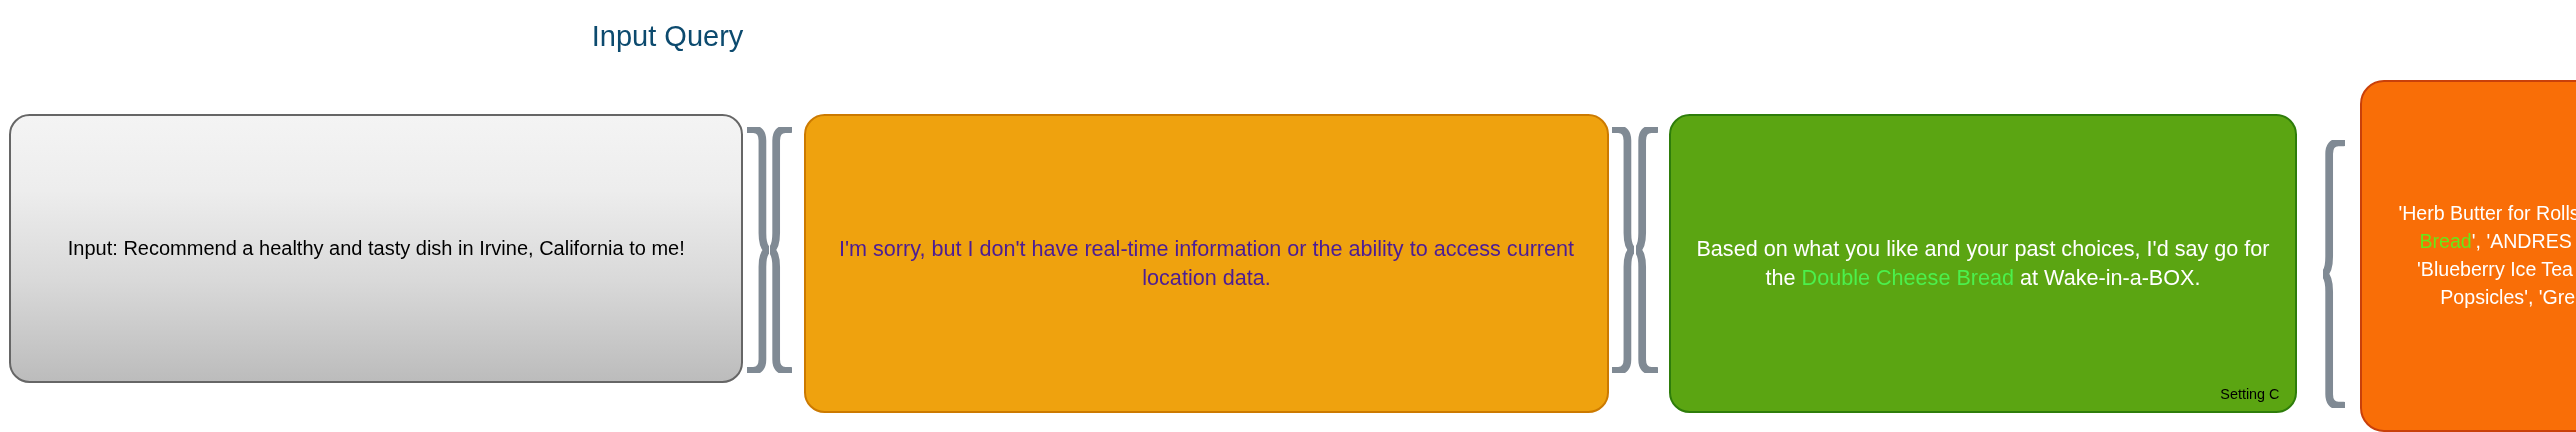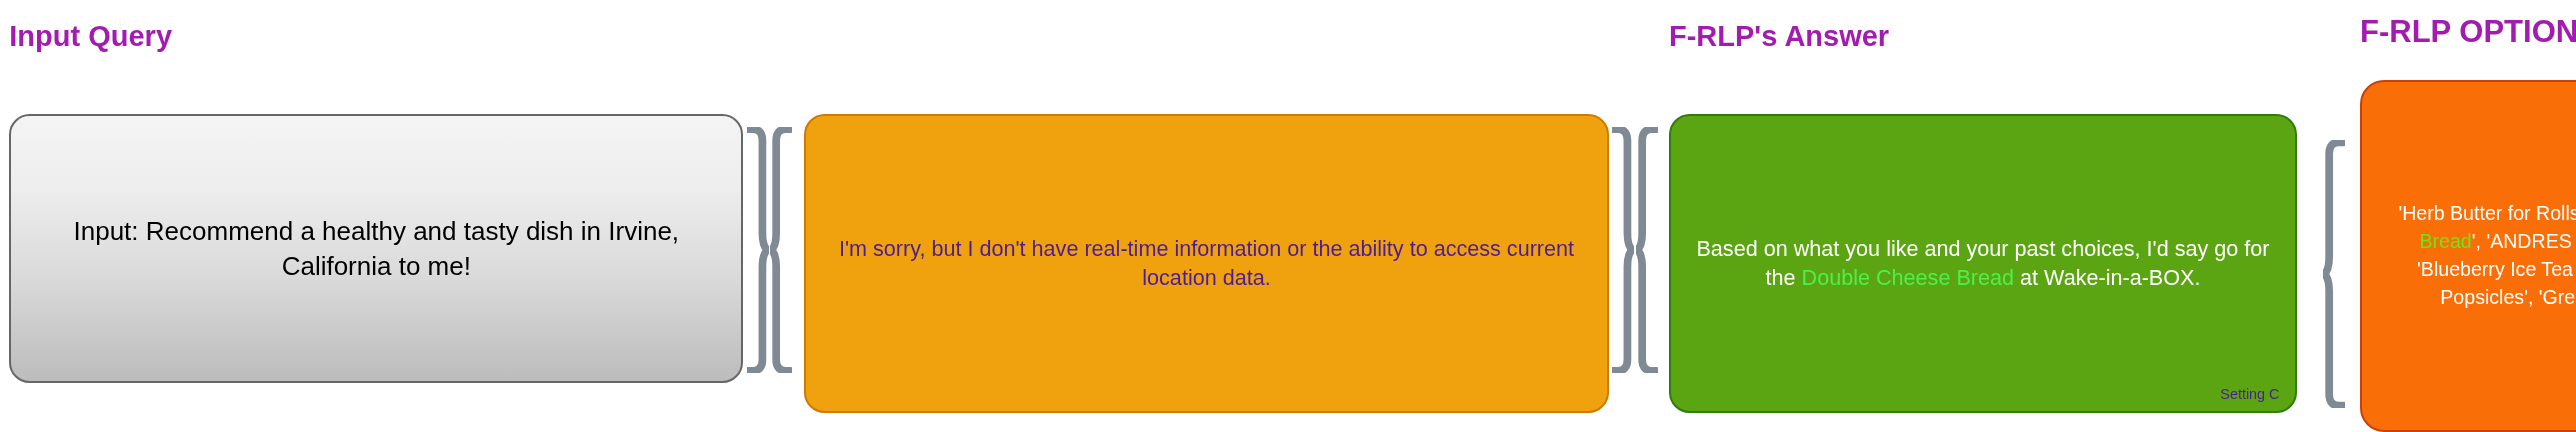--- a/index.html
+++ b/index.html
@@ -19,23 +19,23 @@
   .stage {
     position: absolute;
     left: 0; top: 0;
     width: 3069px;
     height: 433px;
   }
 
   
   .panel-title {
     position: absolute;
-    text-align: left;
-    color: #a21caf;
-    font-weight: 700;
+    text-align: right;
+    color: #0c4a6e;
+    font-weight: 400;
     white-space: nowrap;
     line-height: 1;
   }
   #title-input-query  { left: 9.3px;   width: 734px; top: 21.6px; font-size: 29px; }
   #title-gpt-answer   { left: 804px; width: 805px; top: 21.6px; font-size: 29px; }
   #title-frlp-answer  { left: 1669px; width: 628px; top: 21.6px; font-size: 29px; }
   #title-frlp-options { left: 2360px; width: 701px; top: 15.5px; font-size: 31px; }
 
   
   .box {
@@ -56,21 +56,21 @@
 
   
   #box-input-query {
     left: 9.3px;  top: 114px;
     width: 734px; height: 269px;
     background: linear-gradient(to bottom, #f4f4f4 0%, #ededed 28%, #d9d9d9 62%, #bcbcbc 100%);
     border: 2.1px solid #666666;
   }
   #box-input-query .box-text {
     color: #000000;
-    font-size: 26px;
+    font-size: 20px;
   }
 
   
   #box-gpt-answer {
     left: 804px; top: 114px;
     width: 805px; height: 299px;
     background: #efa20e;
     border: 2.1px solid #cc7a00;
   }
   #box-gpt-answer .box-text {
@@ -89,21 +89,21 @@
   #box-frlp-answer .box-text {
     color: #ffffff;
     font-size: 21.6px;
   }
   .hl-green { color: #4cf04c; }
 
   #setting-badge {
     position: absolute;
     right: 15.5px;
     bottom: 9.3px;
-    color: #4c1d95;
+    color: #000000;
     font-size: 14.4px;
     line-height: 1;
     margin-left: 44px;
   }
 
   
   #box-frlp-options {
     left: 2360px; top: 80px;
     width: 701px; height: 352px;
     background: #f96e07;
@@ -164,21 +164,20 @@
       <path d="M2 4 H12 C24 4 30 12 30 26 V206 C30 224 34 235 40 239 C34 243 30 254 30 272 V452 C30 466 24 474 12 474 H2" stroke="#808a94" stroke-width="15" stroke-linecap="round" stroke-linejoin="round" fill="none"></path>
     </svg>
   </div>
 
   <div class="brace" id="brace-f-open">
     <svg width="21.6" height="246" viewBox="0 0 42 478" fill="none" xmlns="http://www.w3.org/2000/svg">
       <path d="M40 4 H30 C18 4 12 12 12 26 V206 C12 224 8 235 2 239 C8 243 12 254 12 272 V452 C12 466 18 474 30 474 H40" stroke="#808a94" stroke-width="15" stroke-linecap="round" stroke-linejoin="round" fill="none"></path>
     </svg>
   </div>
 
-  <div class="panel-title" id="title-frlp-answer">F-RLP's Answer</div>
 
   <div class="box" id="box-frlp-answer">
     <div class="box-text"><span>Based on what you like and your past choices, I'd say go for the </span><span class="hl-green">Double Cheese Bread</span><span> at Wake-in-a-BOX.</span></div>
     <div id="setting-badge">Setting C</div>
   </div>
 
   <div class="brace" id="brace-o-open">
     <svg width="21.6" height="268" viewBox="0 0 42 520" fill="none" xmlns="http://www.w3.org/2000/svg">
       <path d="M40 4 H30 C18 4 12 12 12 26 V226 C12 246 8 256 2 260 C8 264 12 274 12 294 V494 C12 508 18 516 30 516 H40" stroke="#808a94" stroke-width="15" stroke-linecap="round" stroke-linejoin="round" fill="none"></path>
     </svg>

